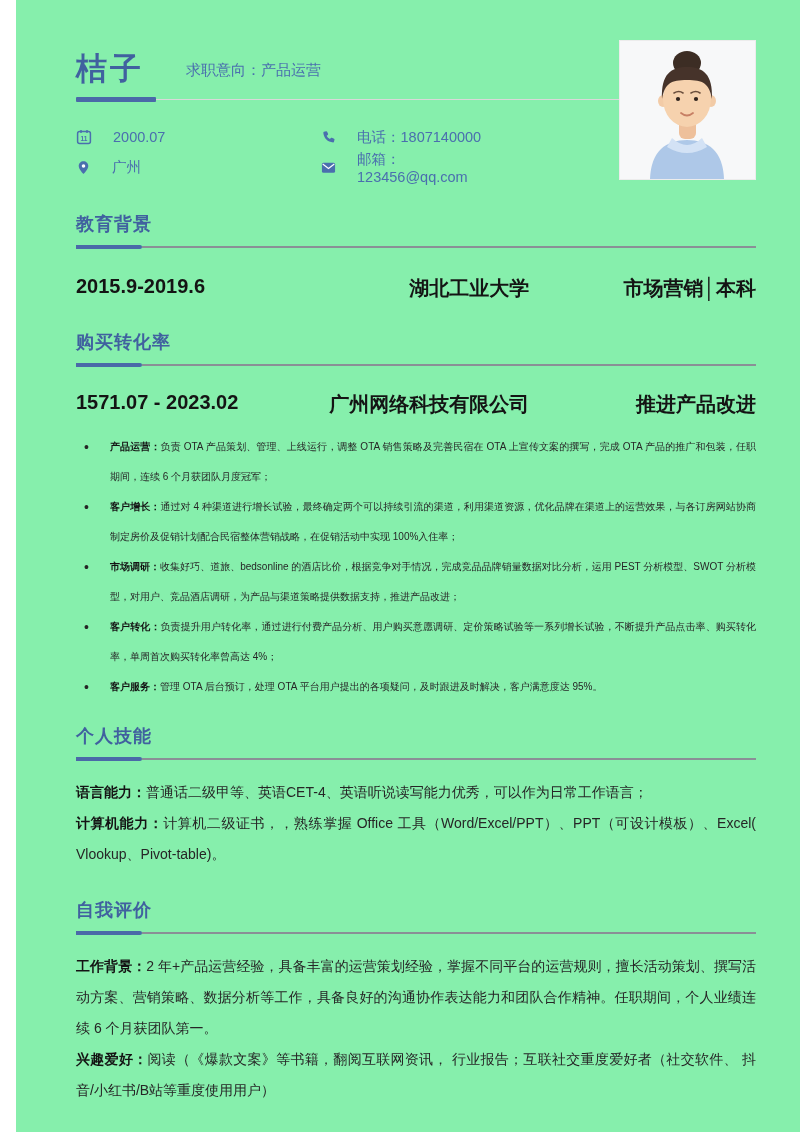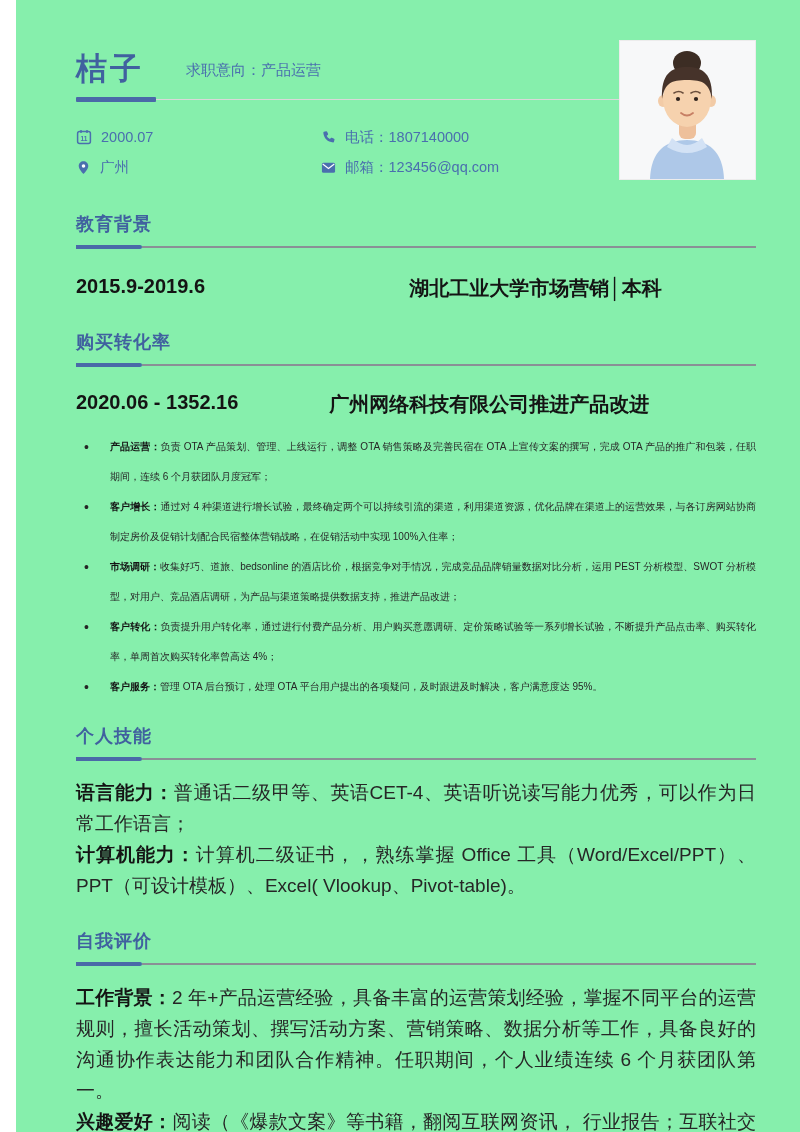--- a/index.html
+++ b/index.html
@@ -16,55 +16,55 @@
   .job-intent{font-size:15px;color:#4a6fae;padding-bottom:4px;}
   .name-rule{display:flex;align-items:center;margin-top:13px;width:680px;}
   .name-rule .blue{width:80px;height:5px;background:#4a69a8;border-radius:1px;}
   .name-rule .gray{flex:1;height:1px;background:#d9d9d9;}
 
   .info-grid{
     margin-top:20px;width:430px;
     display:grid;grid-template-columns:245px auto;grid-auto-rows:30px;
     align-items:center;color:#4a6fae;font-size:14.5px;
   }
-  .info-item{display:flex;align-items:center;gap:9px;}
+  .info-item{display:flex;align-items:center;gap:21px;}
   .info-item svg{flex:0 0 auto;}
 
   .photo{
     position:absolute;top:40px;right:60px;width:137px;height:140px;
     background:#f7f8f9;border:1px solid #ececec;box-sizing:border-box;overflow:hidden;
   }
 
   
   .section{margin-top:28px;}
   .section-title{font-size:18px;font-weight:bold;color:#40619f;letter-spacing:1px;}
   .section-rule{display:flex;align-items:center;margin-top:9px;width:680px;}
   .section-rule .blue{width:66px;height:4px;background:#4a69a8;border-radius:0 2px 2px 0;}
   .section-rule .gray{flex:1;height:2px;background:#8a8f96;}
 
   .fact-row{
     margin-top:26px;display:grid;grid-template-columns:1fr 1fr 1fr;
     font-size:20px;font-weight:bold;color:#141414;
   }
   .fact-row .mid{text-align:right;}
-  .fact-row .right{text-align:left;}
+  .fact-row .right{text-align:right;}
 
   
   .bullets{margin:14px 0 0 0;padding:0;list-style:none;}
   .bullets li{
     position:relative;padding-left:34px;font-size:10px;line-height:30px;
     text-align:justify;color:#262626;
   }
   .bullets li::before{
     content:"\2022";position:absolute;left:8px;top:0;color:#262626;font-size:14px;
   }
   .b-label{font-weight:bold;color:#141414;}
 
   
-  .para{margin-top:16px;font-size:19px;line-height:31px;text-align:justify;color:#262626;}
+  .para{margin-top:16px;font-size:14px;line-height:31px;text-align:justify;color:#262626;}
   .para:first-of-type{margin-top:20px;}
   .p-label{font-weight:bold;color:#141414;}
 </style>
 </head>
 <body>
 
 <div class="page">
 
   <div class="name-row">
     <div class="candidate-name">桔子</div>
@@ -139,21 +139,21 @@
     </div>
   </div>
 
   <div class="section">
     <div class="section-title">购买转化率</div>
     <div class="section-rule">
       <div class="blue"></div>
       <div class="gray"></div>
     </div>
     <div class="fact-row" style="margin-top:24px;">
-      <span>2020.06 - 1352.16</span>
+      <span>1571.07 - 2023.02</span>
       <span class="mid">广州网络科技有限公司</span>
       <span class="right">推进产品改进</span>
     </div>
     <ul class="bullets">
       <li>
         <span class="b-label">产品运营：</span><span>负责 OTA 产品策划、管理、上线运行，调整 OTA 销售策略及完善民宿在 OTA 上宣传文案的撰写，完成 OTA 产品的推广和包装，任职期间，连续 6 个月获团队月度冠军；</span>
       </li>
       <li>
         <span class="b-label">客户增长：</span><span>通过对 4 种渠道进行增长试验，最终确定两个可以持续引流的渠道，利用渠道资源，优化品牌在渠道上的运营效果，与各订房网站协商制定房价及促销计划配合民宿整体营销战略，在促销活动中实现 100%入住率；</span>
       </li>

